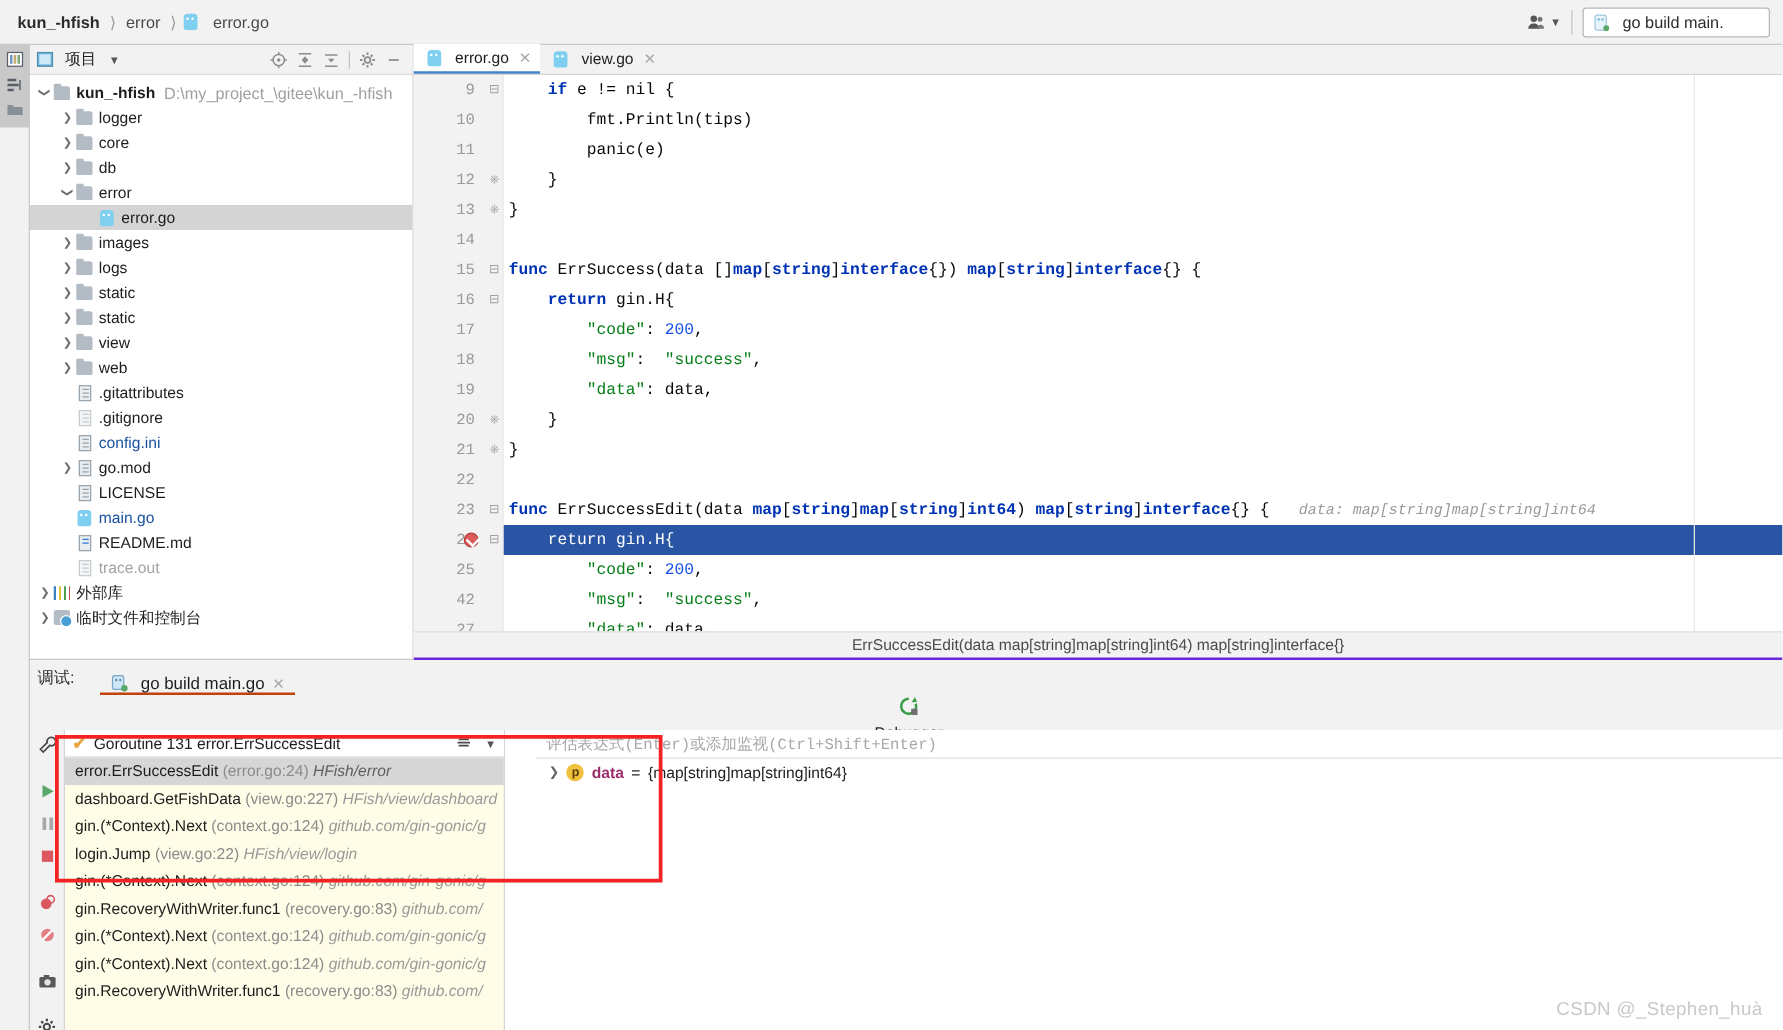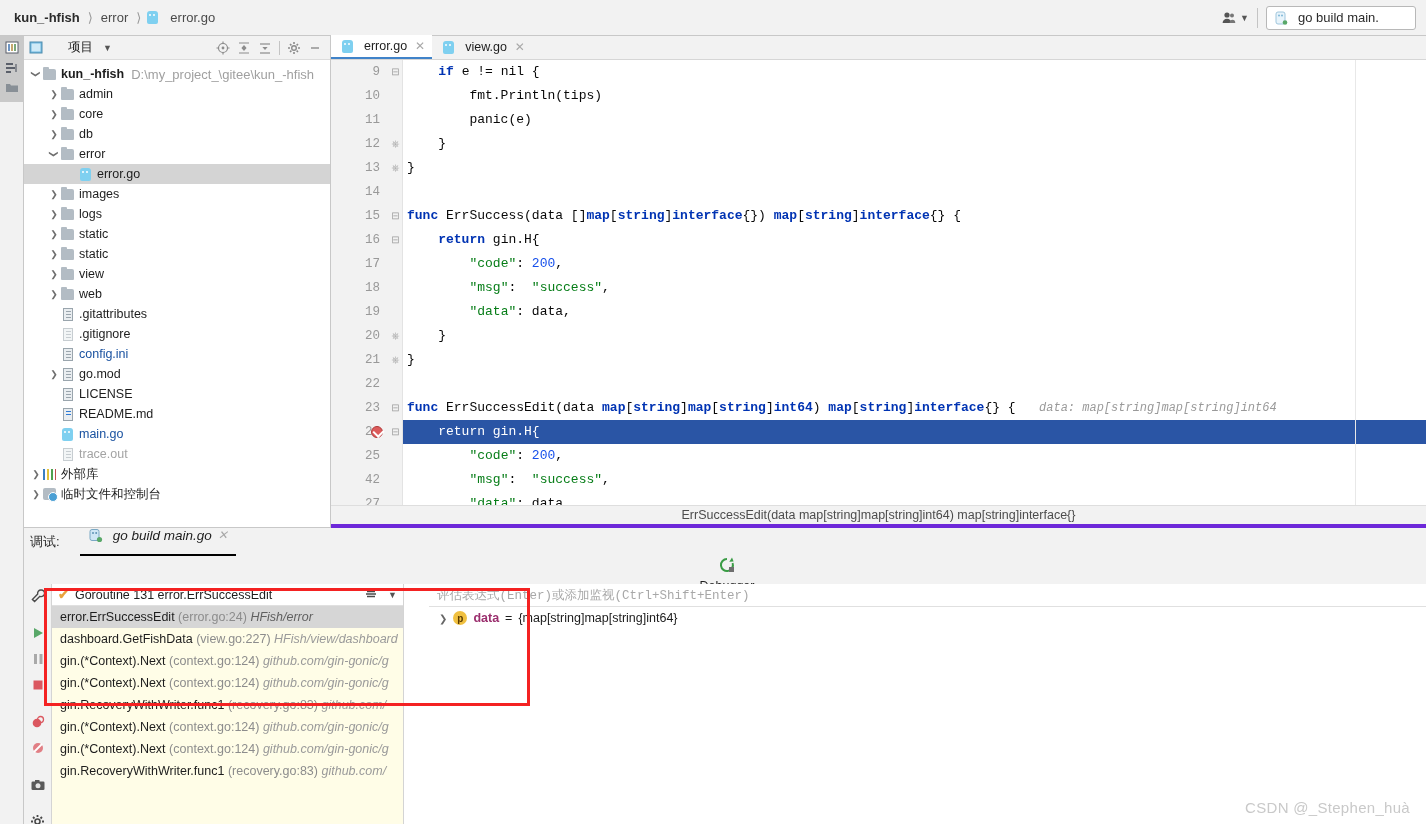--- a/index.html
+++ b/index.html
@@ -46,21 +46,21 @@
 
   
   .proj-panel {
     position:absolute; left:24px; top:36px; width:307px; height:492px;
     background:#fff; border-right:1px solid #c8c8c8; border-bottom:1px solid #c8c8c8;
   }
   .proj-header {
     height:24px; background:#f2f2f2; border-bottom:1px solid #dcdcdc;
     display:flex; align-items:center; padding:0 4px; gap:5px;
   }
-  .proj-title { font-size:12.5px; color:#222;margin-left:16px; }
+  .proj-title { font-size:12.5px; color:#222; }
   .proj-hdr-right { margin-left:auto; display:flex; align-items:center; gap:7px; padding-right:4px; }
   .hdr-ico { width:14px; height:14px; opacity:.75; }
   .tree { padding-top:4px; font-size:12.5px; overflow:hidden; height:468px; }
   .row {
     display:flex; align-items:center; height:20px; padding-left:6px; white-space:nowrap; cursor:default;
   }
   .row.sel { background:#d4d4d4; }
   .arrow { width:12px; flex:0 0 12px; text-align:center; color:#6e6e6e; font-size:9px; line-height:20px; }
   .arrow.blank { visibility:hidden; }
   .ico { width:15px; flex:0 0 15px; margin-right:4px; display:inline-flex; align-items:center; justify-content:center; }
@@ -111,32 +111,32 @@
   .str { color:#067d17; }
   .num { color:#1750eb; }
   .hint { color:#9a9a9a; font-style:italic; font-size:12px;margin-top:35px; }
   .fold-mark { height:24px; line-height:24px; text-align:center; color:#a0a0a0; font-size:10px; }
   .bp { position:absolute; left:40px; width:12px; height:12px; border-radius:50%; background:#dc5b5b; border:1px solid #b23b3b; }
   .bp:after{content:"";position:absolute;left:2px;top:1px;width:7px;height:6px;border-left:2px solid #fff;border-bottom:2px solid #fff;transform:rotate(-45deg);}
   .rightruler { position:absolute; right:70px; top:0; width:1px; height:468px; background:#e8e8e8; }
 
   .status-strip {
     position:absolute; left:331px; top:505px; width:1095px; height:23px;
-    background:#f2f2f2; border-top:1px solid #dedede; border-bottom:4px solid #6d28d9;
+    background:#f2f2f2; border-top:1px solid #dedede; border-bottom:2px solid #6d28d9;
     display:flex; align-items:center; justify-content:center;
     font-size:12.5px; color:#4c4c4c;
   }
 
   
   .debug { position:absolute; left:24px; top:528px; width:1402px; height:296px; background:#f2f2f2; }
   .debug-titlebar { height:28px; display:flex; align-items:center; padding-left:6px; gap:6px; }
   .debug-label { font-size:13px; color:#2b2b2b; }
   .dbg-tab {
-    display:flex; align-items:flex-start; gap:6px; height:28px; padding:0 8px;
-    font-size:13.5px; color:#1d1d1d; border-bottom:2px solid #000000; margin-left:14px;font-style:italic;
+    display:flex; align-items:flex-end; gap:6px; height:28px; padding:0 8px;
+    font-size:13.5px; color:#1d1d1d; border-bottom:2px solid #c2410c; margin-left:14px;
   }
   .dbg-tab .x { color:#a8a8a8; font-size:12px; }
   .toolrow { height:26px; display:flex; align-items:center; gap:0; padding-left:4px;flex-direction:column; }
   .tool-ico { width:26px; height:22px; display:inline-flex; align-items:center; justify-content:center; }
   .subtab { font-size:12.5px; color:#1d1d1d; padding:0 10px; height:26px; line-height:24px; }
   .subtab.active { border-bottom:2px solid #4083c9; }
   .tool-sep { width:1px; height:16px; background:#c8c8c8; margin:0 5px; }
 
   .dbg-body { position:absolute; left:0; top:56px; width:1402px; height:240px; display:flex; }
   .dbg-rail { width:28px; flex:0 0 28px; background:#f2f2f2; border-right:1px solid #d4d4d4; padding-top:4px;
@@ -306,21 +306,21 @@
             <span class="folder"></span>
           </span>
           <span class="lbl bold">kun_-hfish</span>
           <span class="path">D:\my_project_\gitee\kun_-hfish</span>
         </div>
         <div class="row" style="padding-left: 24px;">
           <span class="arrow">❯</span>
           <span class="ico">
             <span class="folder"></span>
           </span>
-          <span class="lbl">admin</span>
+          <span class="lbl">logger</span>
         </div>
         <div class="row" style="padding-left: 24px;">
           <span class="arrow">❯</span>
           <span class="ico">
             <span class="folder"></span>
           </span>
           <span class="lbl">core</span>
         </div>
         <div class="row" style="padding-left: 24px;">
           <span class="arrow">❯</span>
@@ -416,30 +416,30 @@
         <div class="row" style="padding-left: 24px;">
           <span class="arrow blank">❯</span>
           <span class="ico">
             <span class="doc"></span>
           </span>
           <span class="lbl">LICENSE</span>
         </div>
         <div class="row" style="padding-left: 24px;">
           <span class="arrow blank">❯</span>
           <span class="ico">
+            <span class="gofile"></span>
+          </span>
+          <span class="lbl blue">main.go</span>
+        </div>
+        <div class="row" style="padding-left: 24px;">
+          <span class="arrow blank">❯</span>
+          <span class="ico">
             <span class="doc md"></span>
           </span>
           <span class="lbl">README.md</span>
-        </div>
-        <div class="row" style="padding-left: 24px;">
-          <span class="arrow blank">❯</span>
-          <span class="ico">
-            <span class="gofile"></span>
-          </span>
-          <span class="lbl blue">main.go</span>
         </div>
         <div class="row" style="padding-left: 24px;">
           <span class="arrow blank">❯</span>
           <span class="ico">
             <span class="doc dim"></span>
           </span>
           <span class="lbl grey">trace.out</span>
         </div>
         <div class="row" style="padding-left: 6px;">
           <span class="arrow">❯</span>
@@ -688,20 +688,21 @@
                   <path d="M2 3h10M3 5.5h8M2 8h10M3 10.5h8" stroke="#4a4a4a" stroke-width="1.4"></path>
                 </svg>
             </span>
             <span style="font-size:9px;">▼</span>
           </span>
         </div>
         <div id="framelist">
             <div class="frame sel"><span class="fn">error.ErrSuccessEdit</span> <span class="loc">(error.go:24)</span> <span class="pkg">HFish/error</span></div>
             <div class="frame"><span class="fn">dashboard.GetFishData</span> <span class="loc">(view.go:227)</span> <span class="pkg">HFish/view/dashboard</span></div>
             <div class="frame"><span class="fn">gin.(*Context).Next</span> <span class="loc">(context.go:124)</span> <span class="pkg">github.com/gin-gonic/g</span></div>
+            <div class="frame"><span class="fn">login.Jump</span> <span class="loc">(view.go:22)</span> <span class="pkg">HFish/view/login</span></div>
             <div class="frame"><span class="fn">gin.(*Context).Next</span> <span class="loc">(context.go:124)</span> <span class="pkg">github.com/gin-gonic/g</span></div>
             <div class="frame"><span class="fn">gin.RecoveryWithWriter.func1</span> <span class="loc">(recovery.go:83)</span> <span class="pkg">github.com/</span></div>
             <div class="frame"><span class="fn">gin.(*Context).Next</span> <span class="loc">(context.go:124)</span> <span class="pkg">github.com/gin-gonic/g</span></div>
             <div class="frame"><span class="fn">gin.(*Context).Next</span> <span class="loc">(context.go:124)</span> <span class="pkg">github.com/gin-gonic/g</span></div>
             <div class="frame"><span class="fn">gin.RecoveryWithWriter.func1</span> <span class="loc">(recovery.go:83)</span> <span class="pkg">github.com/</span></div>
           </div>
       </div>
 
       <div class="watch">
         <div class="watch-input">

